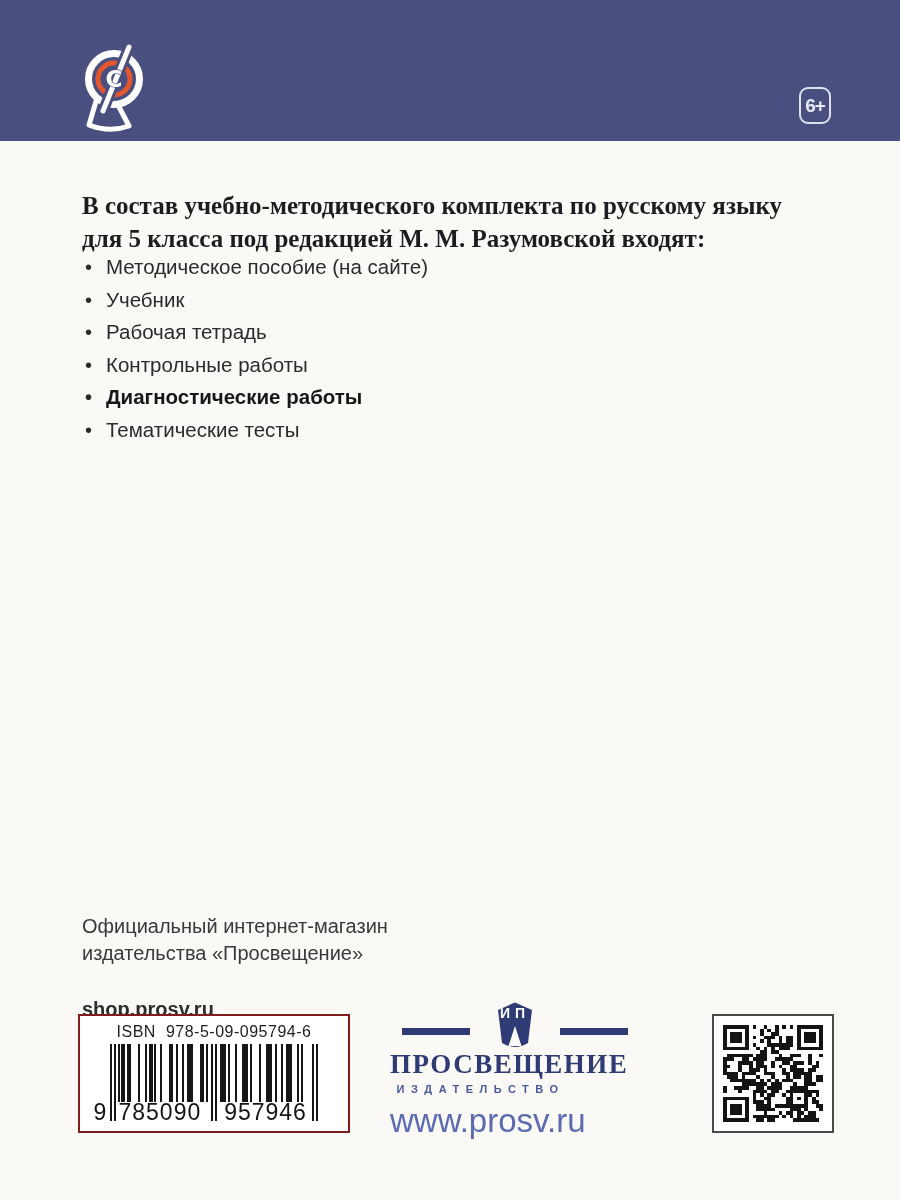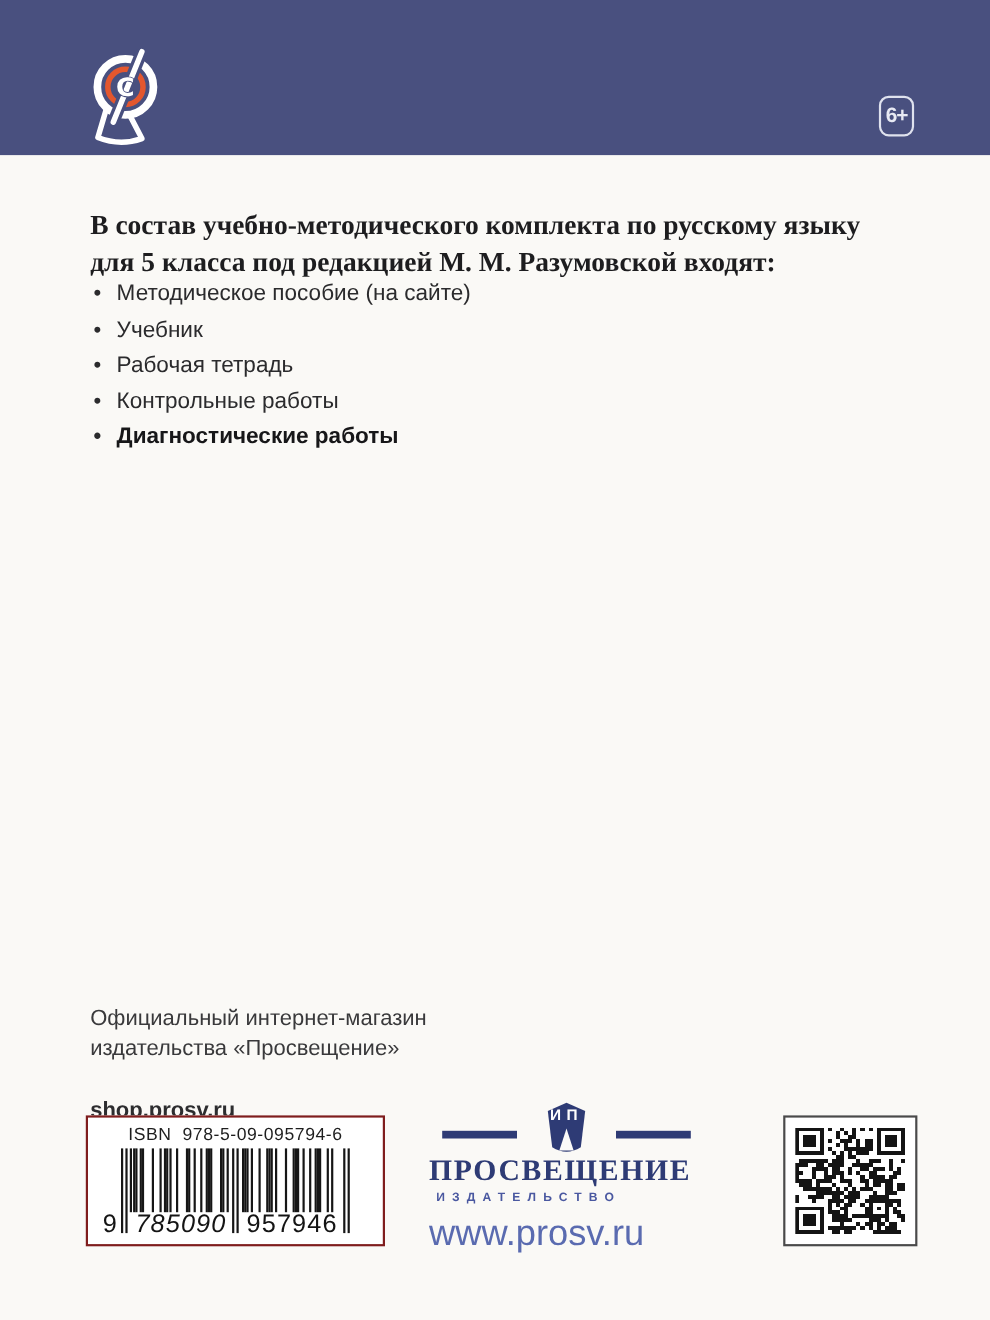--- a/index.html
+++ b/index.html
@@ -49,21 +49,21 @@
     letter-spacing:.5px;white-space:nowrap;
   }
   .isbn-row .lbl{margin-right:10px;}
   .bc-wrap{position:relative;width:209px;height:80px;margin:3px auto 0 auto;}
   .bc-bar{position:absolute;top:0;width:2.2px;background:#161616;}
   .bc-digit{
     position:absolute;top:55px;font-size:23px;color:#141414;
     font-family:"Liberation Sans", sans-serif;letter-spacing:1px;white-space:nowrap;
   }
   .bc-d-first{left:-16px;}
-  .bc-d-left{left:9px;width:92px;text-align:center;font-style:italic;}
+  .bc-d-left{left:9px;width:92px;text-align:left;}
   .bc-d-right{left:110px;width:92px;text-align:center;}
   
   .publisher{position:absolute;left:390px;top:1001px;width:250px;text-align:left;}
   .pub-emblem{position:relative;width:44px;height:50px;margin:0 auto;display:block;}
   .pub-bar{position:absolute;top:27px;width:68px;height:7px;background:#2e3b75;}
   .pub-bar.left{left:12px;}
   .pub-bar.right{right:12px;}
   .pub-name{
     margin-top:-2px;
     font-family:"Liberation Serif", serif;font-weight:bold;
@@ -107,20 +107,21 @@
     <div>В состав учебно-методического комплекта по русскому языку</div>
     <div>для 5 класса под редакцией М. М. Разумовской входят:</div>
   </div>
 
   <ul class="kit-list" id="kit-list">
     <li>Методическое пособие (на сайте)</li>
     <li>Учебник</li>
     <li>Рабочая тетрадь</li>
     <li>Контрольные работы</li>
     <li class="bold">Диагностические работы</li>
+    <li>Тематические тесты</li>
   </ul>
 
   <div class="shop-info">
     <div>Официальный интернет-магазин</div>
     <div>издательства «Просвещение»</div>
     <div class="url">shop.prosv.ru</div>
   </div>
 
   <div class="barcode-box">
     <div class="isbn-row">

